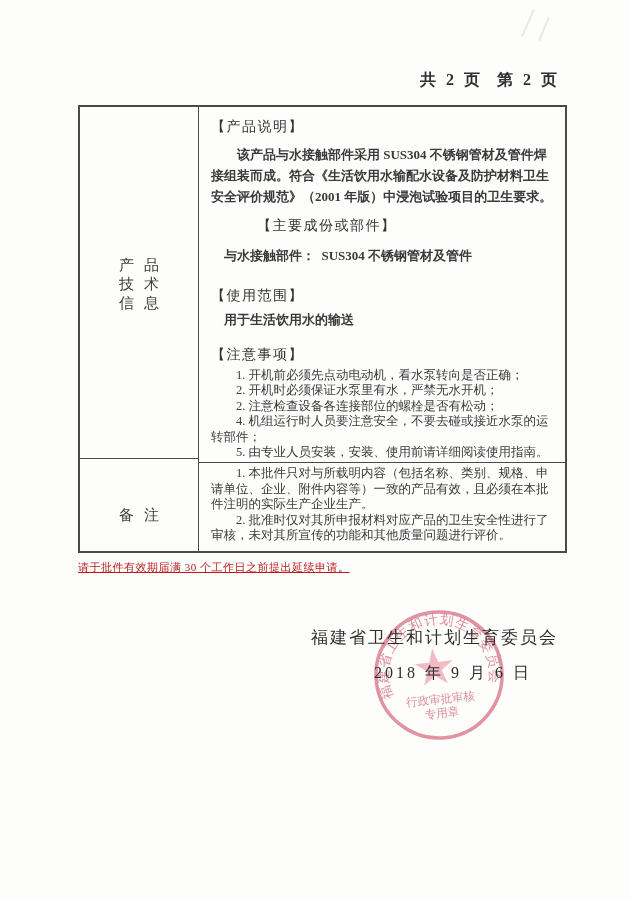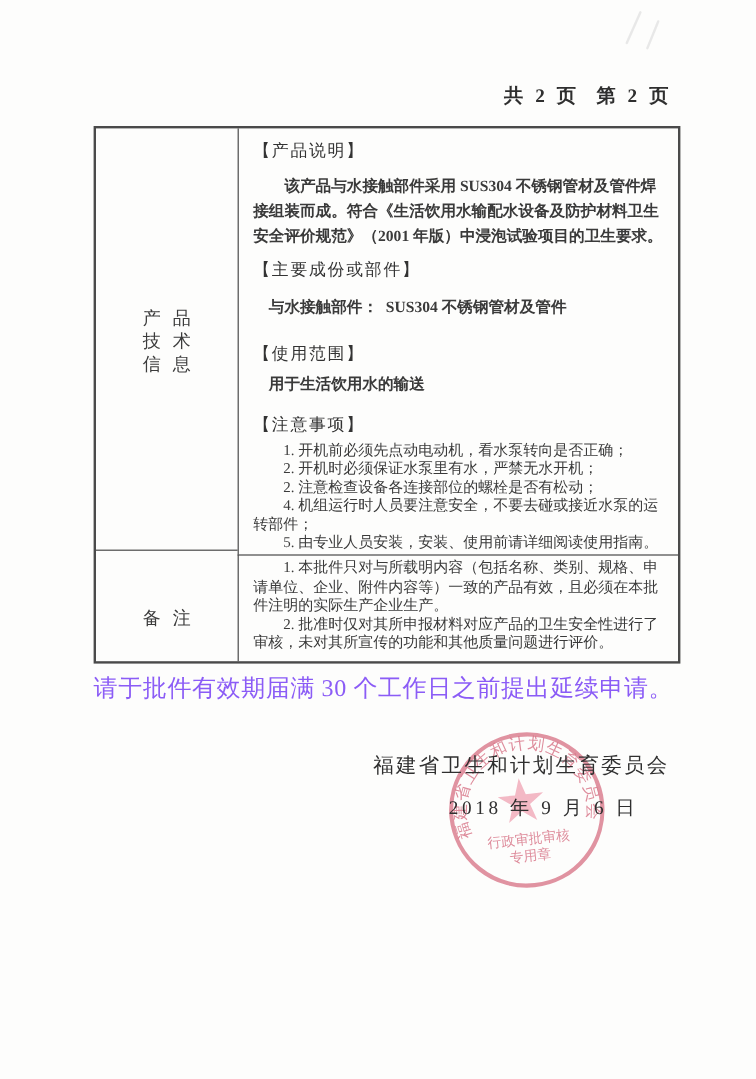--- a/index.html
+++ b/index.html
@@ -36,36 +36,36 @@
   }
   .label-cell span { letter-spacing:10px; text-indent:10px; }
   .label-row1 { top:0; height:355px; }
   .label-row2 { top:351px; height:113px; border-top:1.5px solid #4a4a4a;font-family:Liberation Mono, monospace; }
   .content-cell { left:118px; right:0; border-left:1.5px solid #4a4a4a; padding:0 8px 0 12px; }
   .content-row1 { top:0; height:355px; }
   .content-row2 { top:355px; height:89px; border-top:1.5px solid #4a4a4a; padding-top:3px; }
 
   .sec-heading { font-size:14px; letter-spacing:1.5px; color:#333; font-weight:500; line-height:20px; }
   .h1 { margin-top:10px; }
-  .h2 { margin-top:9px; }
+  .h2 { margin-top:9px;margin-left:46px; }
   .h3 { margin-top:20px; }
   .h4 { margin-top:15px; }
 
   .body-text { font-size:13px; line-height:21px; color:#3a3a3a;font-weight:bold; }
   .para { margin-top:7px; text-indent:2em; }
   .one-line { margin-top:9px; padding-left:1em; white-space:pre-wrap; }
   .one-line.tight { margin-top:3px; }
 
   .notes { margin-top:3px; }
   .note-line { font-size:12.5px; line-height:15.4px; text-indent:2em; color:#3a3a3a; }
   .remark { line-height:15.6px; }
 
   .renewal-note {
     position:absolute; left:78px; top:560px;
-    font-size:20px; letter-spacing:0.5px; color:#8b5cf6;
+    font-size:11px; letter-spacing:0.5px; color:#b91c1c;text-decoration:underline;
   }
 
   .issuer {
     position:absolute; left:311px; top:626px; z-index:2;
     font-size:17px; letter-spacing:2px; color:#2f2f2f;
   }
   .sign-date {
     position:absolute; left:374px; top:663px; z-index:2;
     font-size:16px; letter-spacing:3px; color:#2f2f2f; white-space:pre;
   }

